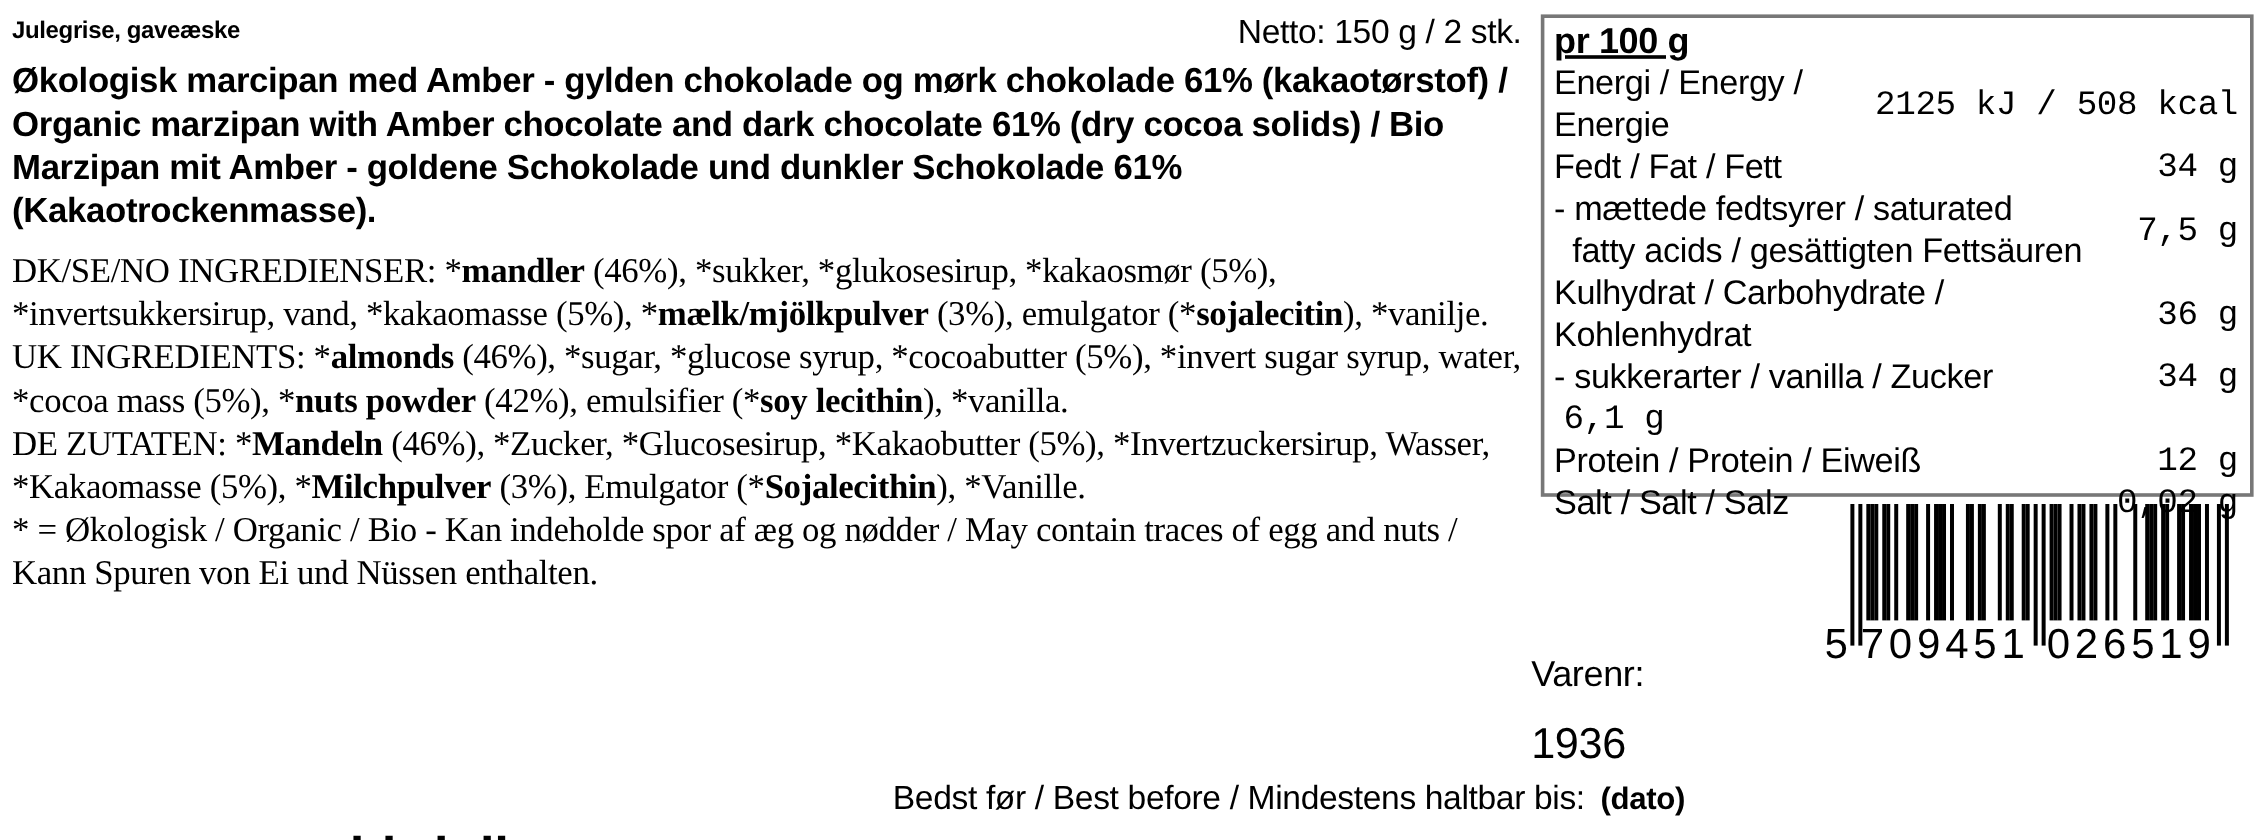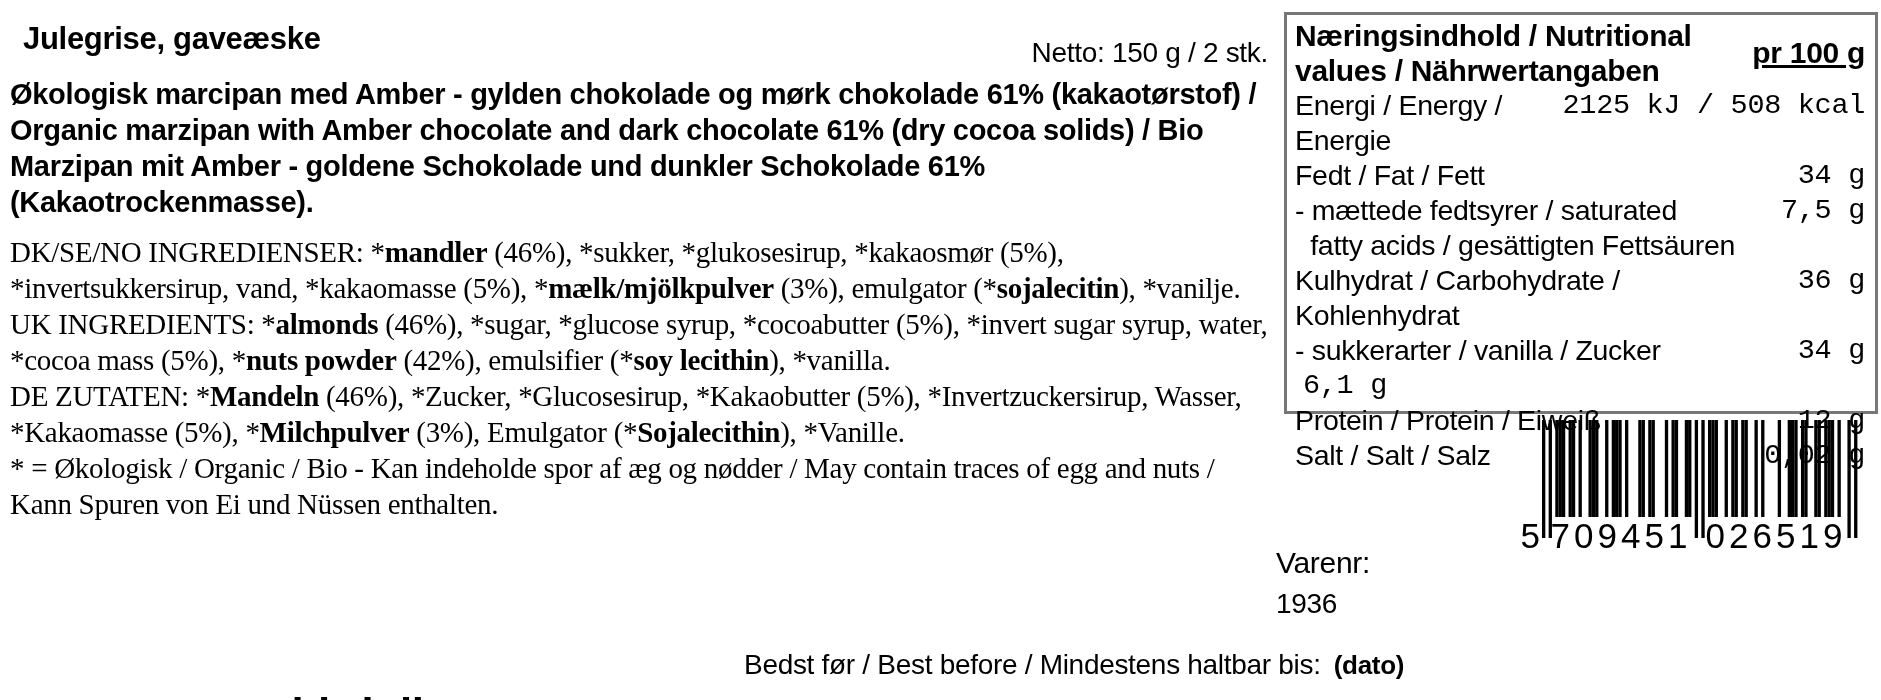--- a/index.html
+++ b/index.html
@@ -6,41 +6,41 @@
   body{
     width:1881px;height:700px;position:relative;overflow:hidden;
     background:#ffffff;color:#000000;
     font-family:"Liberation Sans","DejaVu Sans",sans-serif;
     letter-spacing:-0.3px;
   }
   .b{font-weight:bold;}
   
   .left-col{position:absolute;left:10px;top:10px;width:1258px;}
   .header-row{display:flex;justify-content:space-between;align-items:flex-end;}
-  .title{font-size:31px;font-weight:bold;margin:13px;line-height:32px;}
+  .title{font-size:20px;font-weight:bold;margin:0;line-height:32px;}
   .netto{font-size:28px;line-height:30px;}
   .desc{font-size:29px;font-weight:bold;line-height:36px;margin:8px 0 14px 0;}
   .ing{font-size:29px;line-height:36px;margin:0;font-family:Liberation Serif, serif;}
   
   .nut-box{
     position:absolute;left:1284px;top:12px;width:594px;height:402px;
     border:3px solid #777777;box-sizing:border-box;padding:3px 10px 3px 8px;
   }
   .nut-header{display:flex;justify-content:space-between;align-items:center;}
   .nut-title{font-size:30px;font-weight:bold;line-height:35px;width:440px;}
   .nut-per{font-size:30px;font-weight:bold;white-space:nowrap;text-decoration:underline;}
-  .nut-row{display:flex;justify-content:space-between;
+  .nut-row{display:flex;justify-content:space-between;align-items:center;
     font-size:28.5px;line-height:35px;}
   .n-label{white-space:pre-line;}
   .n-value{white-space:nowrap;padding-left:8px;font-family:Liberation Mono, monospace;}
   
   .barcode{position:absolute;left:1522px;top:420px;}
   
   .varenr{position:absolute;left:1276px;top:546px;font-size:30px;line-height:34px;}
-  .varenr-value{font-size:28px;line-height:48px;}
+  .varenr-value{font-size:36px;line-height:48px;margin-top:16px;}
   
   .website{position:absolute;left:10px;top:641px;font-size:44px;font-weight:bold;margin-top:48px;}
   .best-before{position:absolute;left:744px;top:649px;font-size:28px;white-space:nowrap;}
   .dato{font-weight:bold;font-size:26px;margin-left:13px;}
 </style>
 </head>
 <body>
 
 <div class="left-col">
   <div class="header-row">
@@ -49,21 +49,20 @@
   </div>
   <p class="desc">Økologisk marcipan med Amber - gylden chokolade og mørk chokolade 61% (kakaotørstof) / Organic marzipan with Amber chocolate and dark chocolate 61% (dry cocoa solids) / Bio Marzipan mit Amber - goldene Schokolade und dunkler Schokolade 61% (Kakaotrockenmasse).</p>
   <p class="ing"><span>DK/SE/NO INGREDIENSER: *</span><span class="b">mandler</span><span> (46%), *sukker, *glukosesirup, *kakaosmør (5%), *invertsukkersirup, vand, *kakaomasse (5%), *</span><span class="b">mælk/mjölkpulver</span><span> (3%), emulgator (*</span><span class="b">sojalecitin</span><span>), *vanilje.</span></p>
   <p class="ing"><span>UK INGREDIENTS: *</span><span class="b">almonds</span><span> (46%), *sugar, *glucose syrup, *cocoabutter (5%), *invert sugar syrup, water, *cocoa mass (5%), *</span><span class="b">nuts powder</span><span> (42%), emulsifier (*</span><span class="b">soy lecithin</span><span>), *vanilla.</span></p>
   <p class="ing"><span>DE ZUTATEN: *</span><span class="b">Mandeln</span><span> (46%), *Zucker, *Glucosesirup, *Kakaobutter (5%), *Invertzuckersirup, Wasser, *Kakaomasse (5%), *</span><span class="b">Milchpulver</span><span> (3%), Emulgator (*</span><span class="b">Sojalecithin</span><span>), *Vanille.</span></p>
   <p class="ing">* = Økologisk / Organic / Bio - Kan indeholde spor af æg og nødder / May contain traces of egg and nuts / Kann Spuren von Ei und Nüssen enthalten.</p>
 </div>
 
 <div class="nut-box">
   <div class="nut-header">
-    <div class="nut-title">Næringsindhold / Nutritional values / Nährwertangaben</div>
     <div class="nut-per">pr 100 g</div>
   </div>
   <div class="nut-row">
     <div class="n-label">Energi / Energy / Energie</div>
     <div class="n-value">2125 kJ / 508 kcal</div>
   </div>
   <div class="nut-row">
     <div class="n-label">Fedt / Fat / Fett</div>
     <div class="n-value">34 g</div>
   </div>

